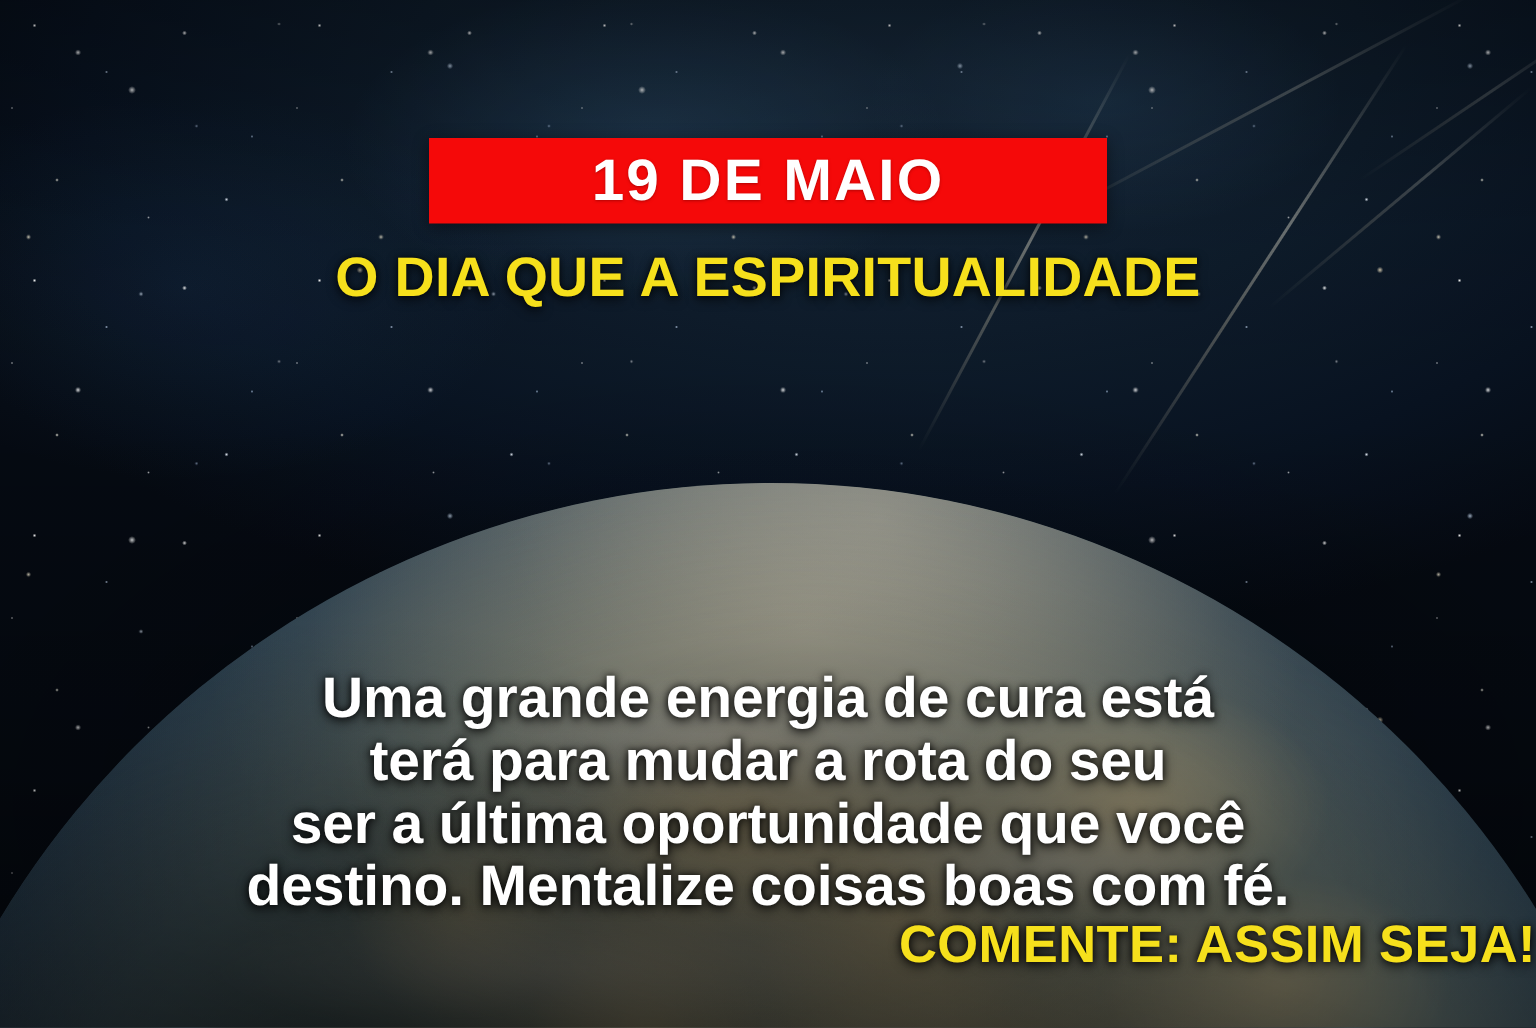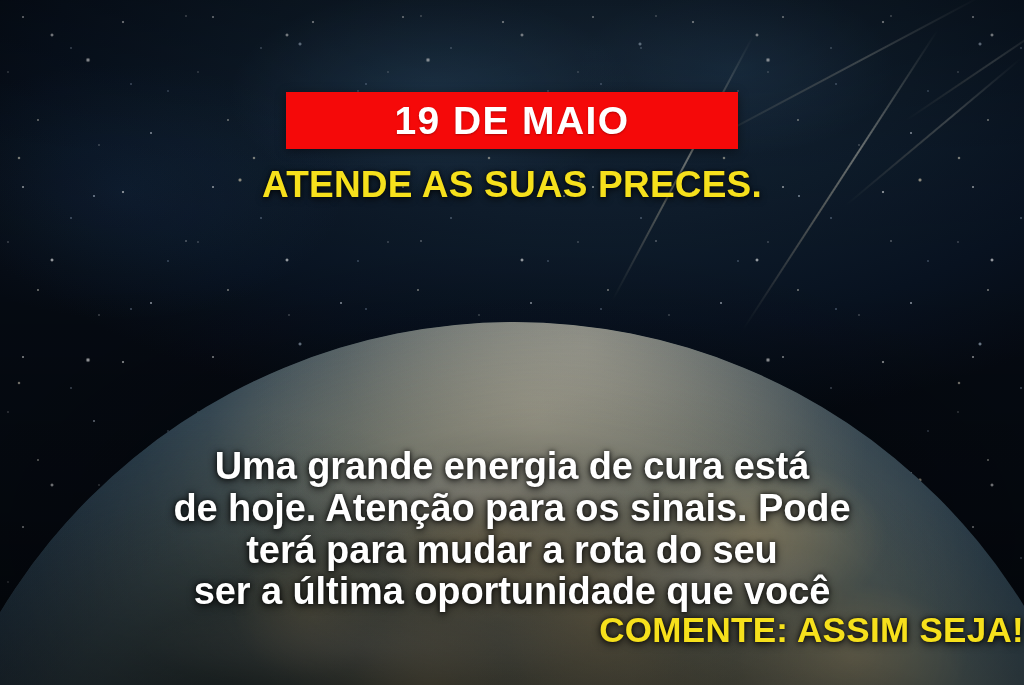--- a/index.html
+++ b/index.html
@@ -312,26 +312,26 @@
 
   <div class="vignette"></div>
 
   <div class="content">
 
     <div class="date-banner">
       <span class="date-text">19 DE MAIO</span>
     </div>
 
     <div class="headline">
-      <span class="hl-line">ATENDE AS SUAS PRECES.</span>
+      <span class="hl-line">O DIA QUE A ESPIRITUALIDADE</span>
     </div>
 
     <div class="body-copy">
       <span class="bc-line">Uma grande energia de cura está</span>
-      <span class="bc-line">de hoje. Atenção para os sinais. Pode</span>
       <span class="bc-line">terá para mudar a rota do seu</span>
       <span class="bc-line">ser a última oportunidade que você</span>
+      <span class="bc-line">destino. Mentalize coisas boas com fé.</span>
     </div>
 
     <div class="cta">COMENTE: ASSIM SEJA!</div>
 
   </div>
 </div>
 
 </body></html>

